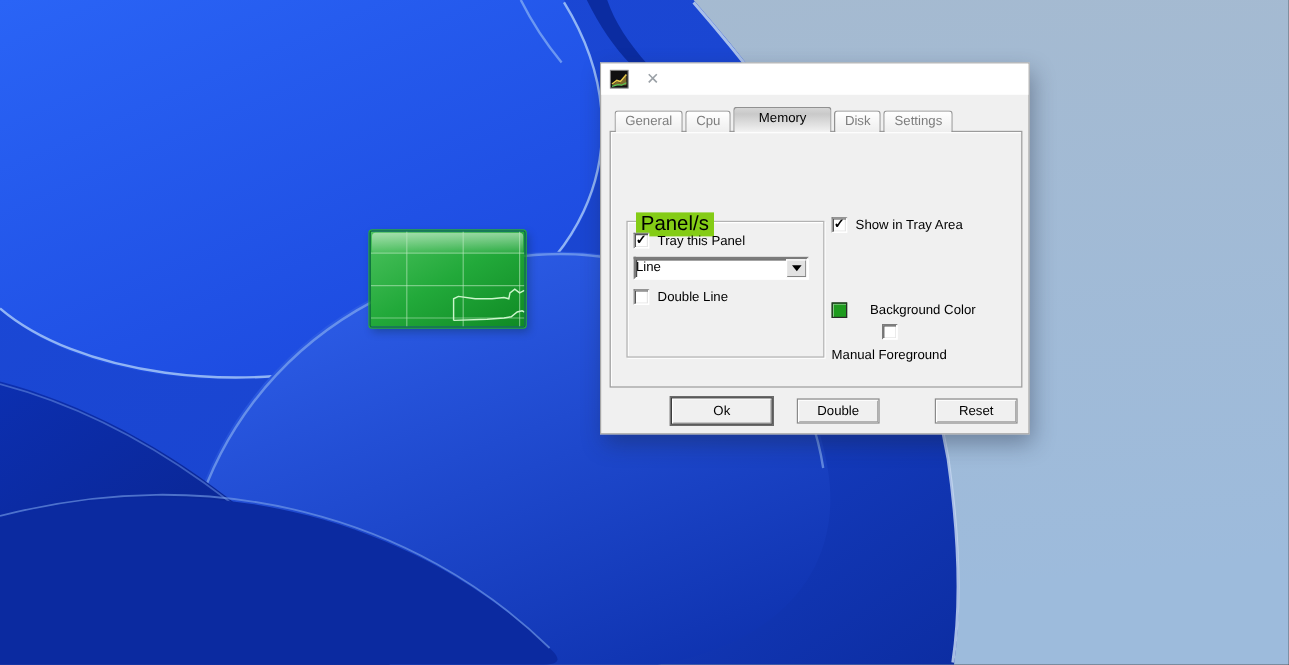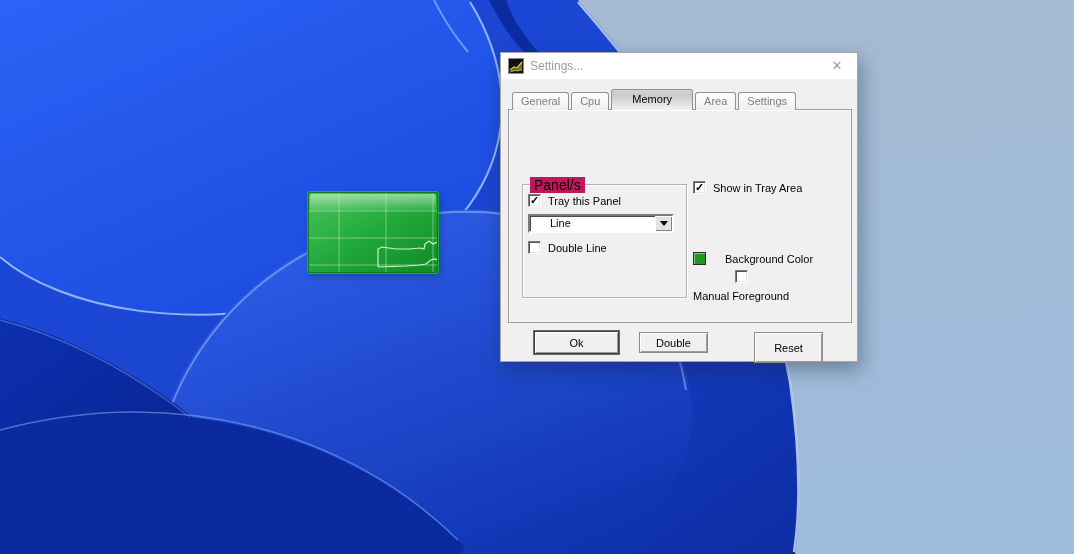--- a/index.html
+++ b/index.html
@@ -30,50 +30,50 @@
          background:linear-gradient(#ffffff,#eeeeee); border:1px solid #919191; border-bottom:none;
          border-radius:3px 3px 0 0; margin-right:2px; }
   .tab.active { height:21px; line-height:19px; color:#000; padding:0 20px;
                 background:linear-gradient(#d6d6d6 0%, #c9c9c9 25%, #f2f2f2 100%); }
 
   .page { position:absolute; left:7px; top:56px; width:344px; height:214px; background:#f0f0f0;
           border:1px solid #9b9b9b; box-shadow:inset 1px 1px 0 #fdfdfd; z-index:1; }
 
   .group { position:absolute; left:13px; top:74px; width:165px; height:114px;
            border:1px solid #b2b2b2; box-shadow:inset 1px 1px 0 #fff, 1px 1px 0 #fff; }
-  .group-title { position:absolute; top:-8px; left:7px; background:#be185d; padding:0 4px;
-                 font-size:14px; color:#000; }
+  .group-title { position:absolute; top:-8px; left:7px; background:#84cc16; padding:0 4px;
+                 font-size:17px; color:#000; }
 
   .cb-row { position:absolute; display:flex; align-items:center; gap:7px; height:13px;
             font-size:11px; color:#000; cursor:default; }
   .cb { width:13px; height:13px; background:#fff; flex:0 0 13px;
         border:1px solid; border-color:#7b7b7b #fff #fff #7b7b7b;
         box-shadow:inset 1px 1px 0 #555, inset -1px -1px 0 #e6e6e6;
         font-size:11px; font-weight:bold; line-height:11px; text-align:center; color:#000; }
   .swatch { width:13px; height:13px; flex:0 0 13px; border:1px solid #2a2a2a;
             box-shadow:inset 1px 1px 0 rgba(255,255,255,.45); }
 
   .combo { position:absolute; width:146px; height:19px; background:#fff;
            border:2px solid; border-color:#7b7b7b #ffffff #ffffff #7b7b7b;
            box-shadow:inset 1px 1px 0 #4a4a4a; }
-  .combo .value { position:absolute; left:20px; top:0; font-size:11px; line-height:15px; color:#000; }
+  .combo .value { position:absolute; left:0; top:0; font-size:11px; line-height:15px; color:#000; }
   .combo .drop { position:absolute; right:0; top:0; width:17px; height:15px;
                  background:#e2e2e2; display:flex; align-items:center; justify-content:center;
                  box-shadow:inset 1px 1px 0 #fff, inset -1px -1px 0 #838383; }
   .tri { width:0; height:0; border-left:4px solid transparent; border-right:4px solid transparent;
          border-top:5px solid #000; }
 
   .btn { position:absolute; font-size:11px; color:#000; background:#f0f0f0; text-align:center;
          border:1px solid #8a8a8a; box-shadow:inset 1px 1px 0 #fff, inset -1px -1px 0 #9d9d9d;
-         cursor:default; }
+         cursor:default;margin-left:25px; }
   .btn.default { border:1px solid #3c3c3c; box-shadow:0 0 0 1px #6a6a6a,
                  inset 1px 1px 0 #fff, inset -1px -1px 0 #9d9d9d; }
   #btn-ok { left:33px; top:278px; width:85px; height:23px; }
   #btn-cancel { left:138px; top:279px; width:69px; height:21px; }
-  #btn-reset { left:253px; top:279px; width:69px; height:31px; }
+  #btn-reset { left:253px; top:279px; width:69px; height:21px; }
 </style>
 </head>
 <body>
 
 <div class="screen">
 
   <svg class="wallpaper" width="1074" height="554" viewBox="0 0 1074 554">
     <defs>
       <linearGradient id="gBg" x1="0" y1="0" x2="0.2" y2="1">
         <stop offset="0" stop-color="#a6bacf"></stop>
@@ -136,31 +136,30 @@
 
   <div class="dialog">
 
     <div class="titlebar">
       <svg width="16" height="16" viewBox="0 0 16 16">
         <rect x="0.5" y="0.5" width="15" height="15" fill="#101010" stroke="#8a8a8a"></rect>
         <path d="M2,13 L6,10 L9,11 L14,5 L14,13 Z" fill="#b89a3a" fill-opacity="0.65"></path>
         <polyline points="2,12 6,9 9,10 14,4" fill="none" stroke="#e8c84a" stroke-width="1.3"></polyline>
         <polyline points="2,14 7,12.5 10,13 14,11" fill="none" stroke="#58c858" stroke-width="1"></polyline>
       </svg>
-      <span class="title">Settings...</span>
       <button class="close-btn">
         <span>✕</span>
       </button>
     </div>
 
     <div class="tabs">
       <div class="tab">General</div>
       <div class="tab">Cpu</div>
       <div class="tab active">Memory</div>
-      <div class="tab">Area</div>
+      <div class="tab">Disk</div>
       <div class="tab">Settings</div>
     </div>
 
     <div class="page">
 
       <div class="group">
         <span class="group-title">Panel/s</span>
       </div>
 
       <div class="cb-row" style="left:19px; top:84px;">

